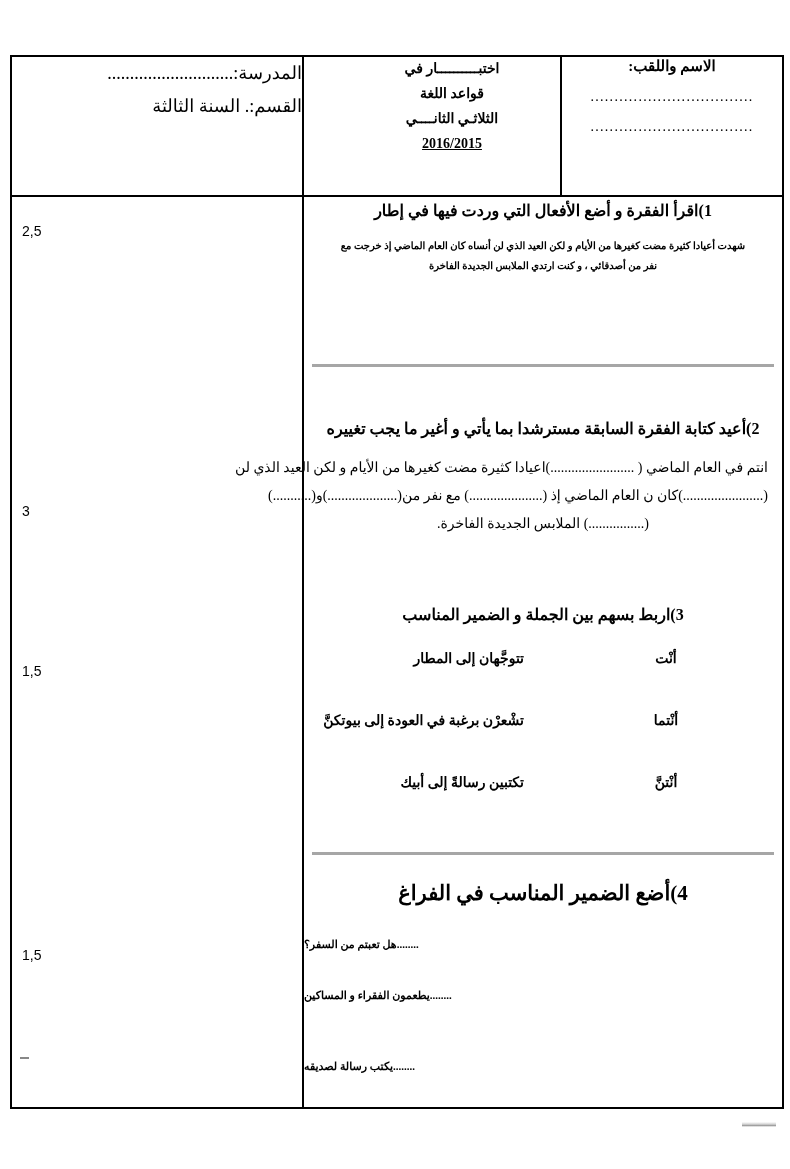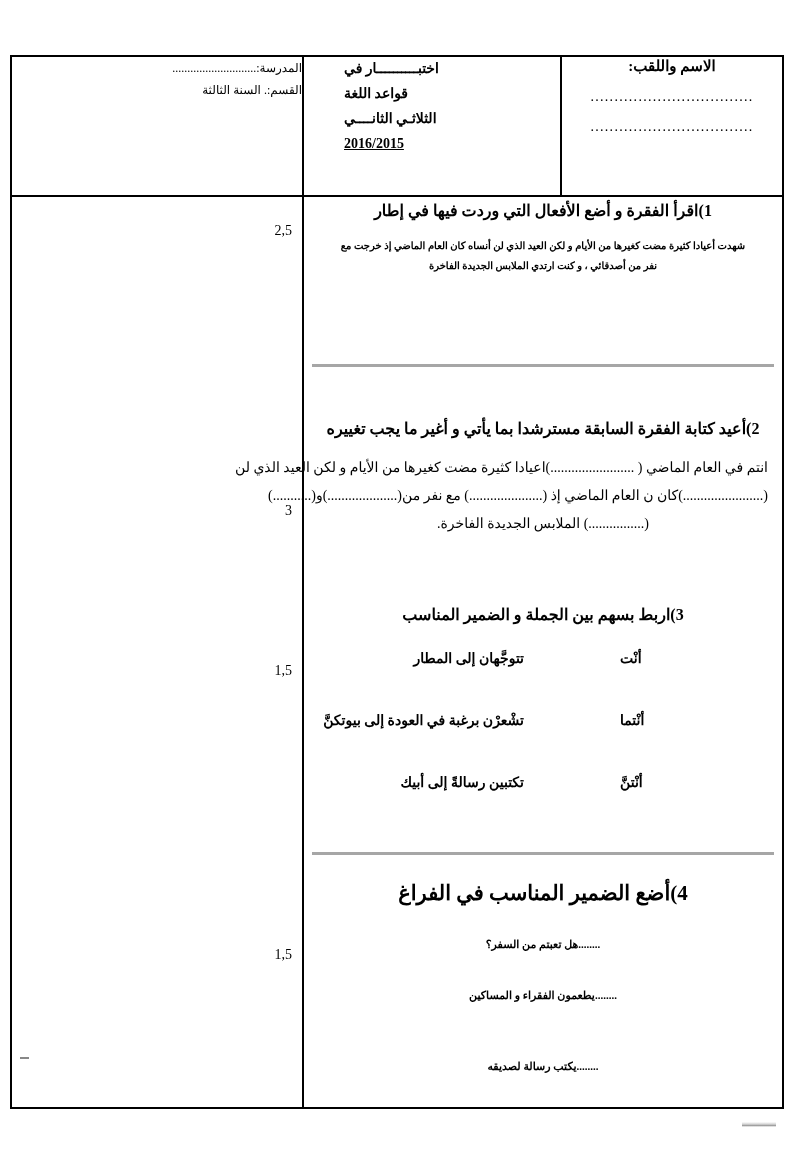--- a/index.html
+++ b/index.html
@@ -67,32 +67,32 @@
     color: #000;
     margin-bottom: 14px;
     white-space: nowrap;
     overflow: hidden;
   }
 
   .exam-line {
     font-size: 14px;
     font-weight: 700;
     line-height: 1.78;
-    text-align: left;
+    text-align: center;
     white-space: nowrap;
     margin-left: 40px;
   }
   .exam-line.year {
     font-family: "Liberation Serif", serif;
     direction: ltr;
     text-decoration: underline;
   }
 
   .school-line {
-    font-size: 12px;
+    font-size: 18px;
     text-align: right;
     line-height: 1.85;
     white-space: nowrap;
     overflow: hidden;
   }
 
   
   .body-row .content-cell {
     width: 700px;
     position: relative;
@@ -149,59 +149,59 @@
     flex-direction: row;
     align-items: baseline;
     justify-content: flex-start;
     height: 62px;
     padding: 0 70px 0 0;
   }
   .match-pronoun {
     width: 92px;
     font-size: 14px;
     font-weight: 700;
-    text-align: left;
+    text-align: center;
     direction: rtl;
     flex: 0 0 92px;
   }
   .match-gap { flex: 0 0 96px; }
   .match-sentence {
     font-size: 14px;
     font-weight: 700;
     direction: rtl;
     white-space: nowrap;
   }
 
   
   .blank-row {
     font-size: 11px;
     font-weight: 700;
     direction: rtl;
-    text-align: center;
+    text-align: left;
     padding-right: 0;
     white-space: nowrap;
   }
 
   
   .divider {
     position: absolute;
     left: 8px;
     right: 8px;
     height: 3px;
     background: #a6a6a6;
   }
 
   
   .mark {
     position: absolute;
     right: 10px;
     font-size: 14px;
-    font-family: Liberation Serif, serif;
+    font-family: Liberation Sans, sans-serif;
     direction: ltr;
-    text-align: right;
+    text-align: left;
     left: 10px;
   }
 
   
   .artifact-dash {
     position: absolute;
     left: 20px;
     top: 1057px;
     width: 9px;
     height: 2px;

